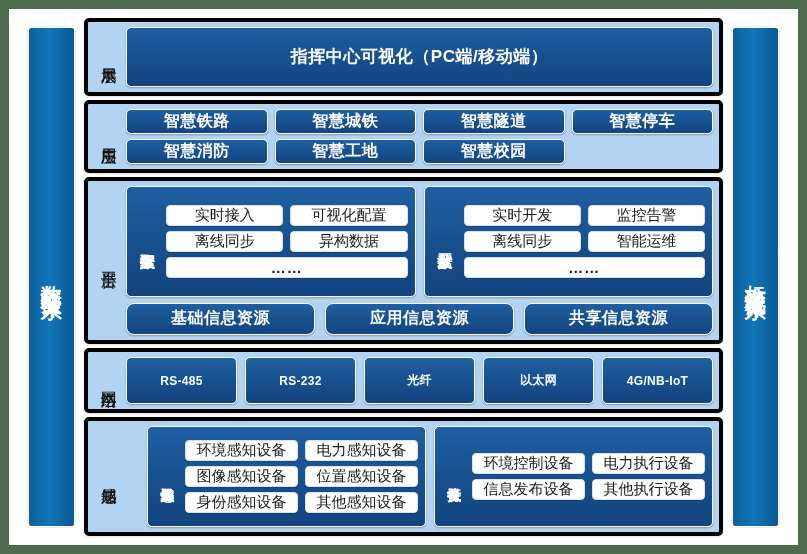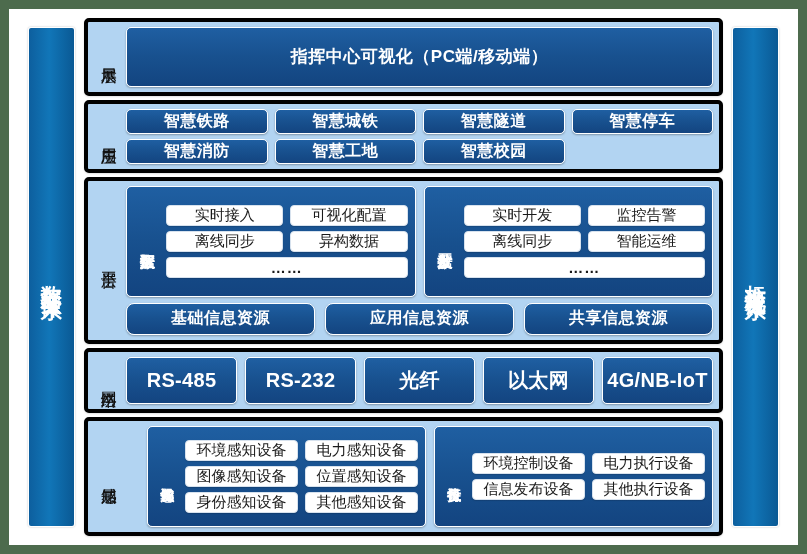--- a/index.html
+++ b/index.html
@@ -215,21 +215,21 @@
   }
 
   
   .net-grid {
     flex: 1 1 auto;
     display: grid;
     grid-template-columns: repeat(5, 1fr);
     gap: 8px;
   }
   .net-cell {
-    font-size: 20px;
+    font-size: 12px;
     font-weight: 700;
     letter-spacing: 0.3px;
   }
 
   
   .sense-body { gap: 8px; margin-left: 21px; }
   .sgroup {
     flex: 1 1 50%;
     display: flex;
     padding: 6px 7px;

